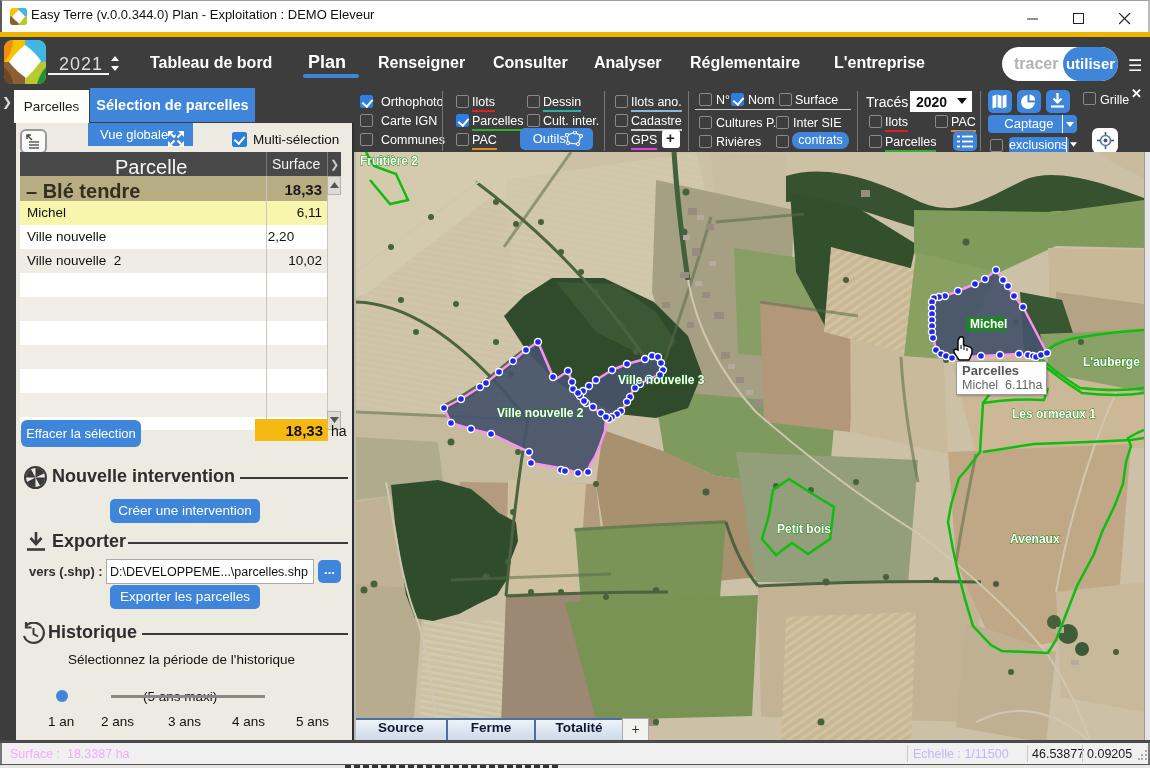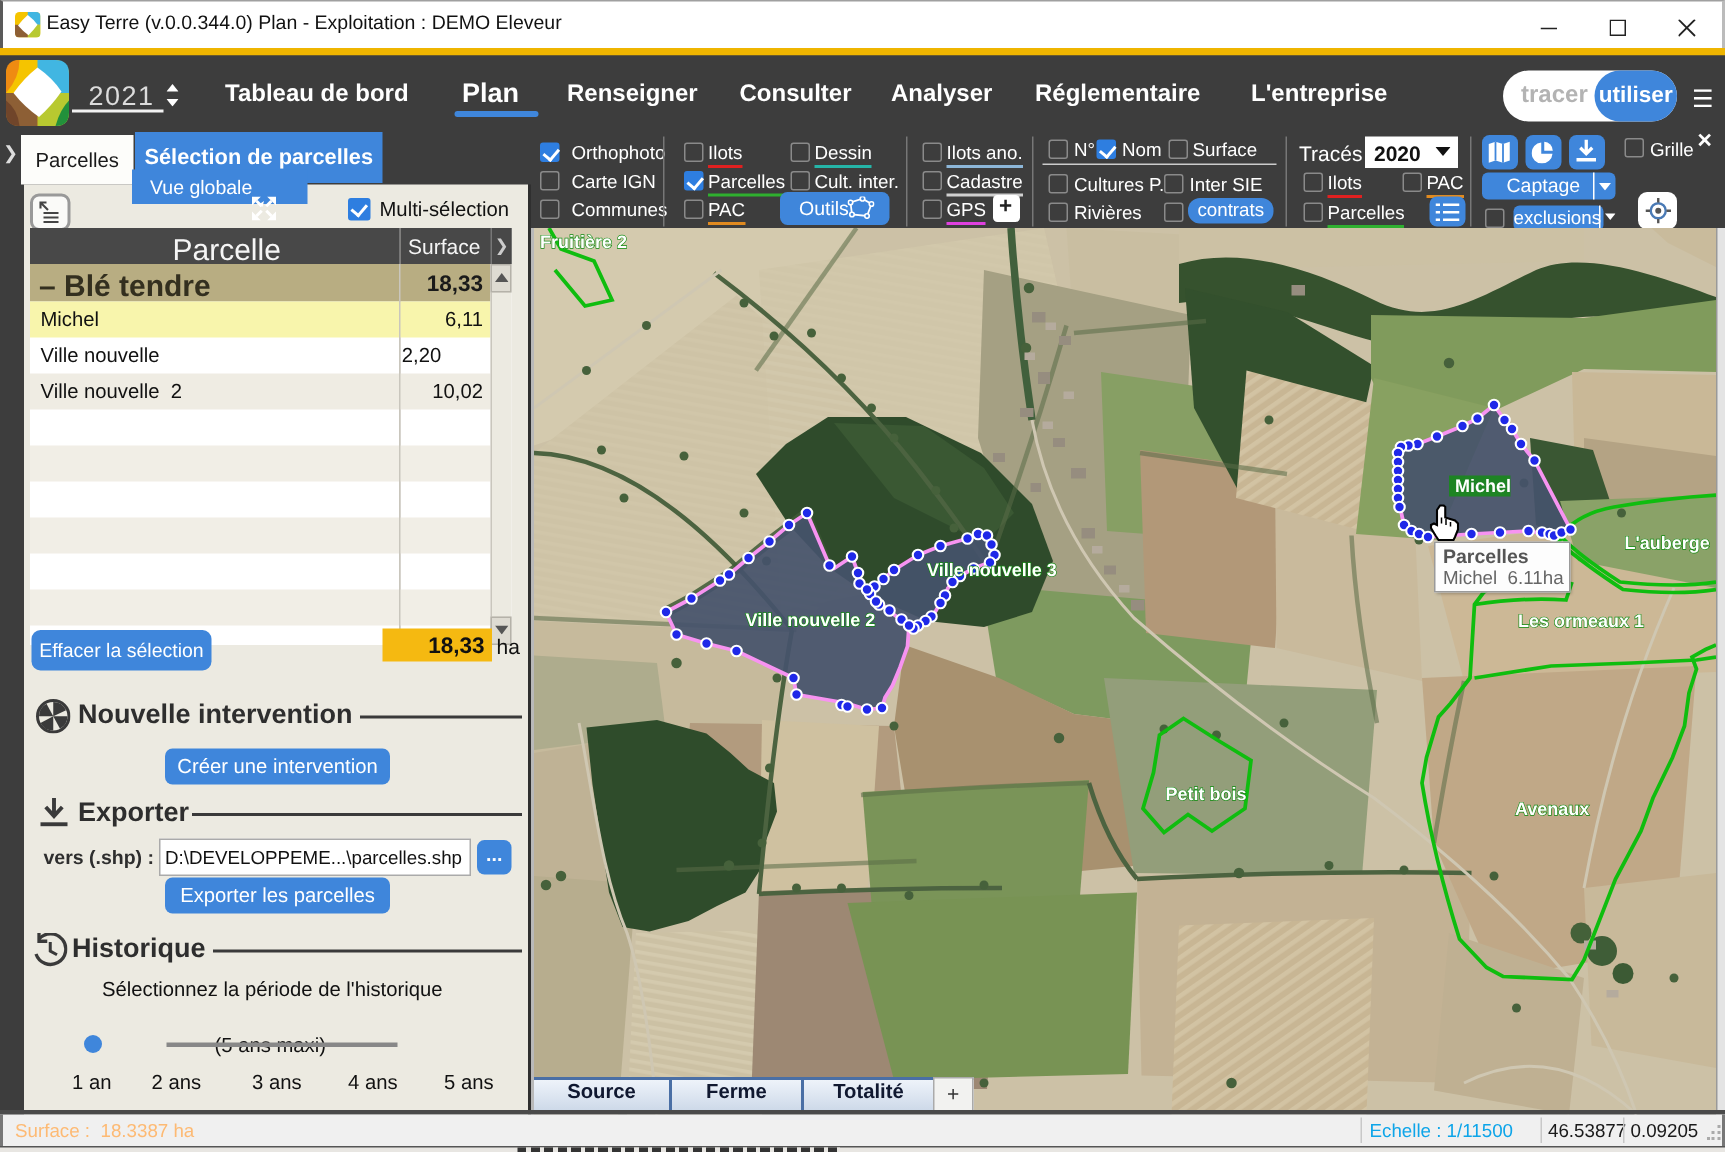--- a/index.html
+++ b/index.html
@@ -226,21 +226,21 @@
 
   <div class="abs" style="left:20px; top:129px; width:27px; height:25px; background:#fafaf8; border:2px solid #999; border-radius:6px;"></div>
   <svg class="abs" style="left:26px; top:134px;" width="15" height="15" viewBox="0 0 15 15">
     <path d="M1 5 L1 1 L5 1 M1 1 L6 6" stroke="#444" stroke-width="1.4" fill="none"></path>
     <g stroke="#444" stroke-width="1.3">
       <line x1="3" y1="8" x2="13" y2="8"></line>
       <line x1="3" y1="11" x2="13" y2="11"></line>
       <line x1="3" y1="14" x2="13" y2="14"></line>
     </g>
   </svg>
-  <div class="abs bluebtn" style="left:88px; top:113px; width:117px; height:23px; line-height:23px; border-radius:0; font-size:13px; text-align:left; padding-left:12px;">Vue globale</div>
+  <div class="abs bluebtn" style="left:88px; top:123px; width:105px; height:23px; line-height:23px; border-radius:0; font-size:13px; text-align:left; padding-left:12px;">Vue globale</div>
   <svg class="abs" style="left:168px; top:131px;" width="16" height="16" viewBox="0 0 16 16">
     <g fill="#fff">
       <path d="M0 0 L6 0 L0 6 Z"></path>
       <path d="M10 0 L16 0 L16 6 Z"></path>
       <path d="M16 10 L16 16 L10 16 Z"></path>
       <path d="M6 16 L0 16 L0 10 Z"></path>
       <path d="M5 5 L8 3 L7 7 Z M11 5 L8 3 M11 5 L9 8"></path>
     </g>
     <g stroke="#fff" stroke-width="2">
       <line x1="3" y1="3" x2="6.5" y2="6.5"></line>
@@ -643,23 +643,23 @@
   <div class="abs" style="left:534px; top:718px; width:2px; height:23px; background:#4a6fa5;"></div>
   <div class="abs" style="left:536px; top:720px; width:86px; text-align:center; font-size:13.5px; font-weight:bold; color:#101830;">Totalité</div>
   <div class="abs" style="left:622px; top:718px; width:27px; height:23px; background:#f2f2f0; border:1px solid #aaa; text-align:center; font-size:14px; color:#333; line-height:21px;">+</div>
   <div class="abs" style="left:352px; top:123px; width:2px; height:620px; background:#2f2f2f;"></div>
   <div class="abs" style="left:354px; top:152px; width:2px; height:591px; background:#b9b9b9;"></div>
 
   <div class="abs" style="left:1144px; top:152px; width:6px; height:591px; background:#e4e4e4; border-left:1px solid #999;"></div>
 
   <div class="abs" style="left:0; top:740px; width:1150px; height:3px; background:#4a4a4a;"></div>
   <div class="abs" style="left:0; top:743px; width:1150px; height:21px; background:#f0f0f0; border-left:2px solid #777; border-right:2px solid #777;"></div>
-  <div class="abs" style="left:10px; top:747px; font-size:12.5px; color:#fdba74;">Surface :&nbsp; 18.3387&nbsp;ha</div>
+  <div class="abs" style="left:10px; top:747px; font-size:12.5px; color:#f0abfc;">Surface :&nbsp; 18.3387&nbsp;ha</div>
   <div class="abs" style="left:907px; top:745px; width:1px; height:17px; background:#c8c8c8;"></div>
-  <div class="abs" style="left:913px; top:747px; font-size:12.5px; color:#0ea5e9;">Echelle : 1/11500</div>
+  <div class="abs" style="left:913px; top:747px; font-size:12.5px; color:#c4b5fd;">Echelle : 1/11500</div>
   <div class="abs" style="left:1027px; top:745px; width:1px; height:17px; background:#c8c8c8;"></div>
   <div class="abs" style="left:1032px; top:747px; font-size:12.5px; color:#1a1a1a;">46.53877</div>
   <div class="abs" style="left:1082px; top:745px; width:1px; height:17px; background:#c8c8c8;"></div>
   <div class="abs" style="left:1087px; top:747px; font-size:12.5px; color:#1a1a1a;">0.09205</div>
   <div class="abs" style="left:0; top:764px; width:1150px; height:4px; background:#e8e6e2; border-top:1px solid #555;"></div>
   <svg class="abs" style="left:1138px; top:750px;" width="10" height="12" viewBox="0 0 10 12">
     <g fill="#aaa">
       <rect x="7" y="0" width="2" height="2"></rect>
       <rect x="7" y="4" width="2" height="2"></rect>
       <rect x="7" y="8" width="2" height="2"></rect>

